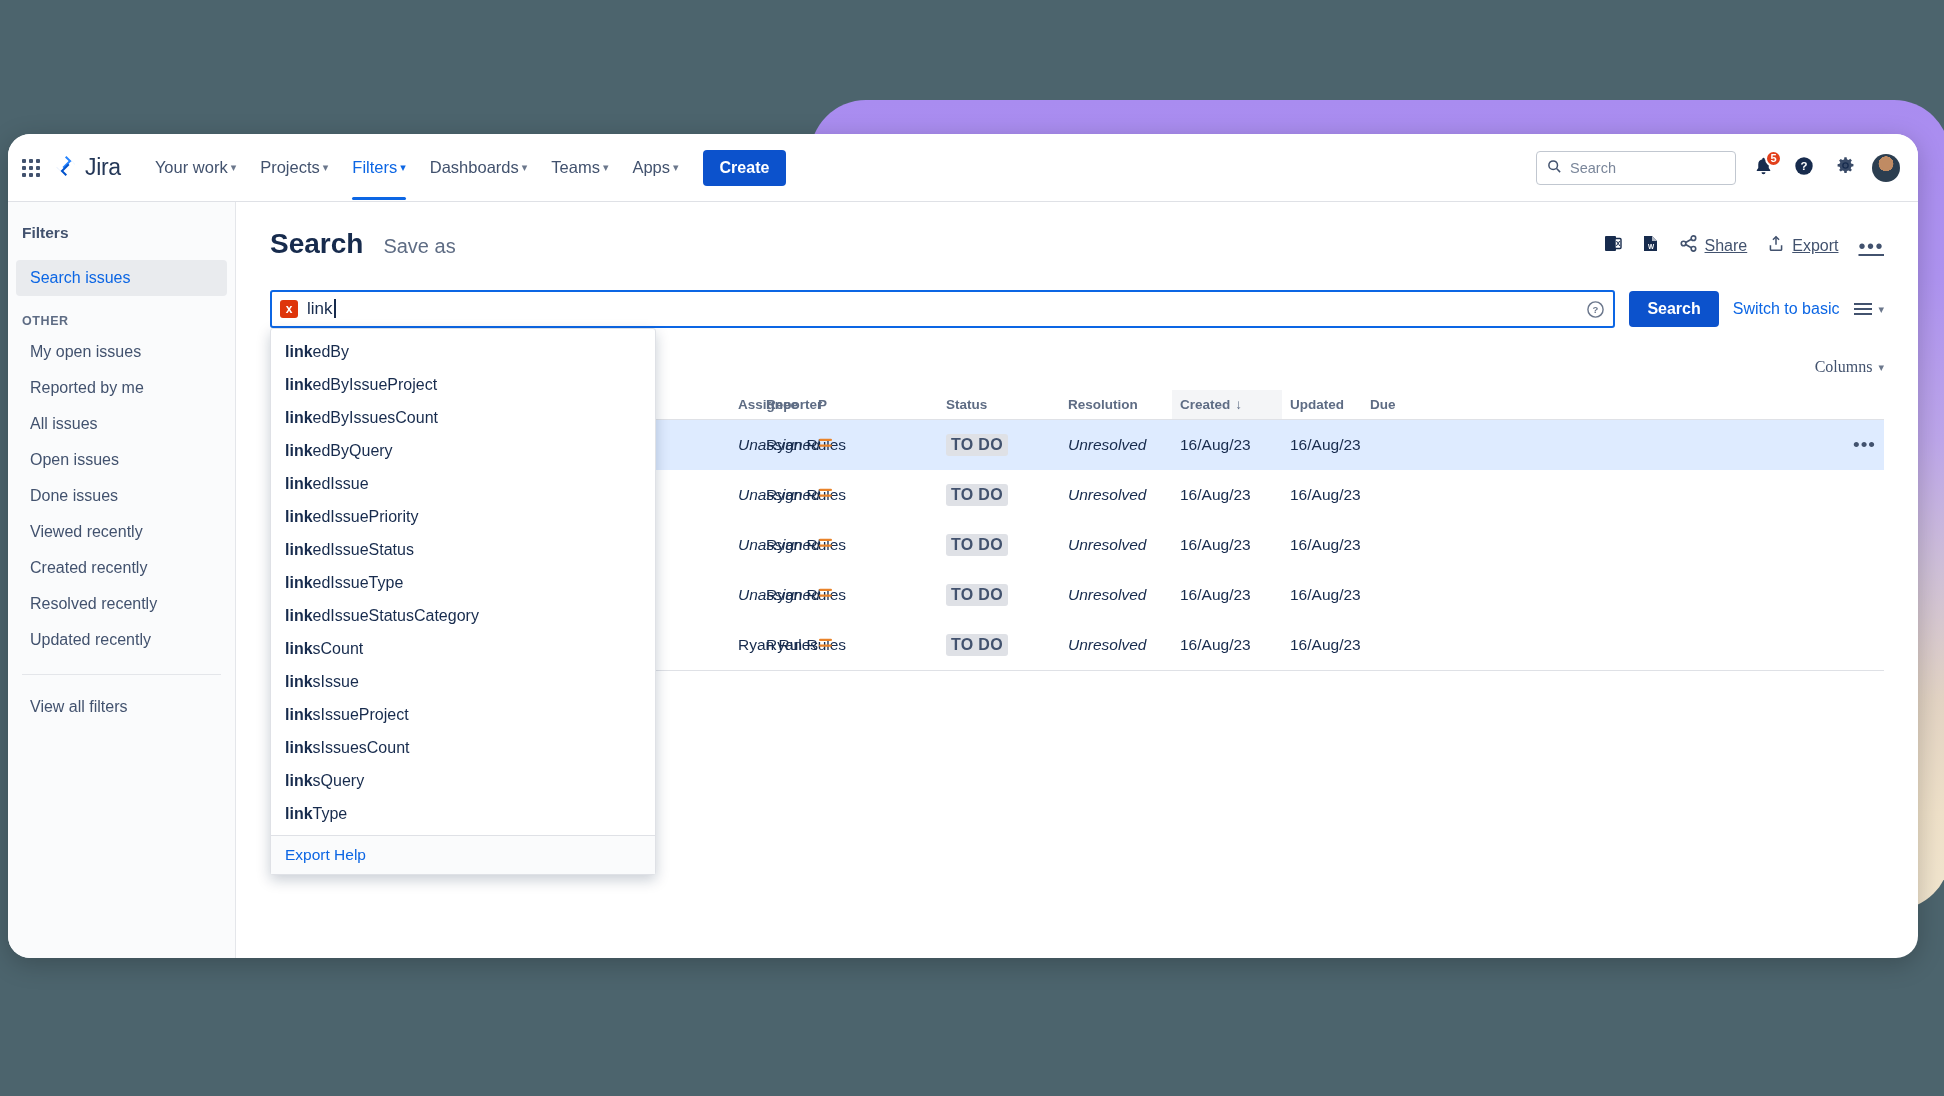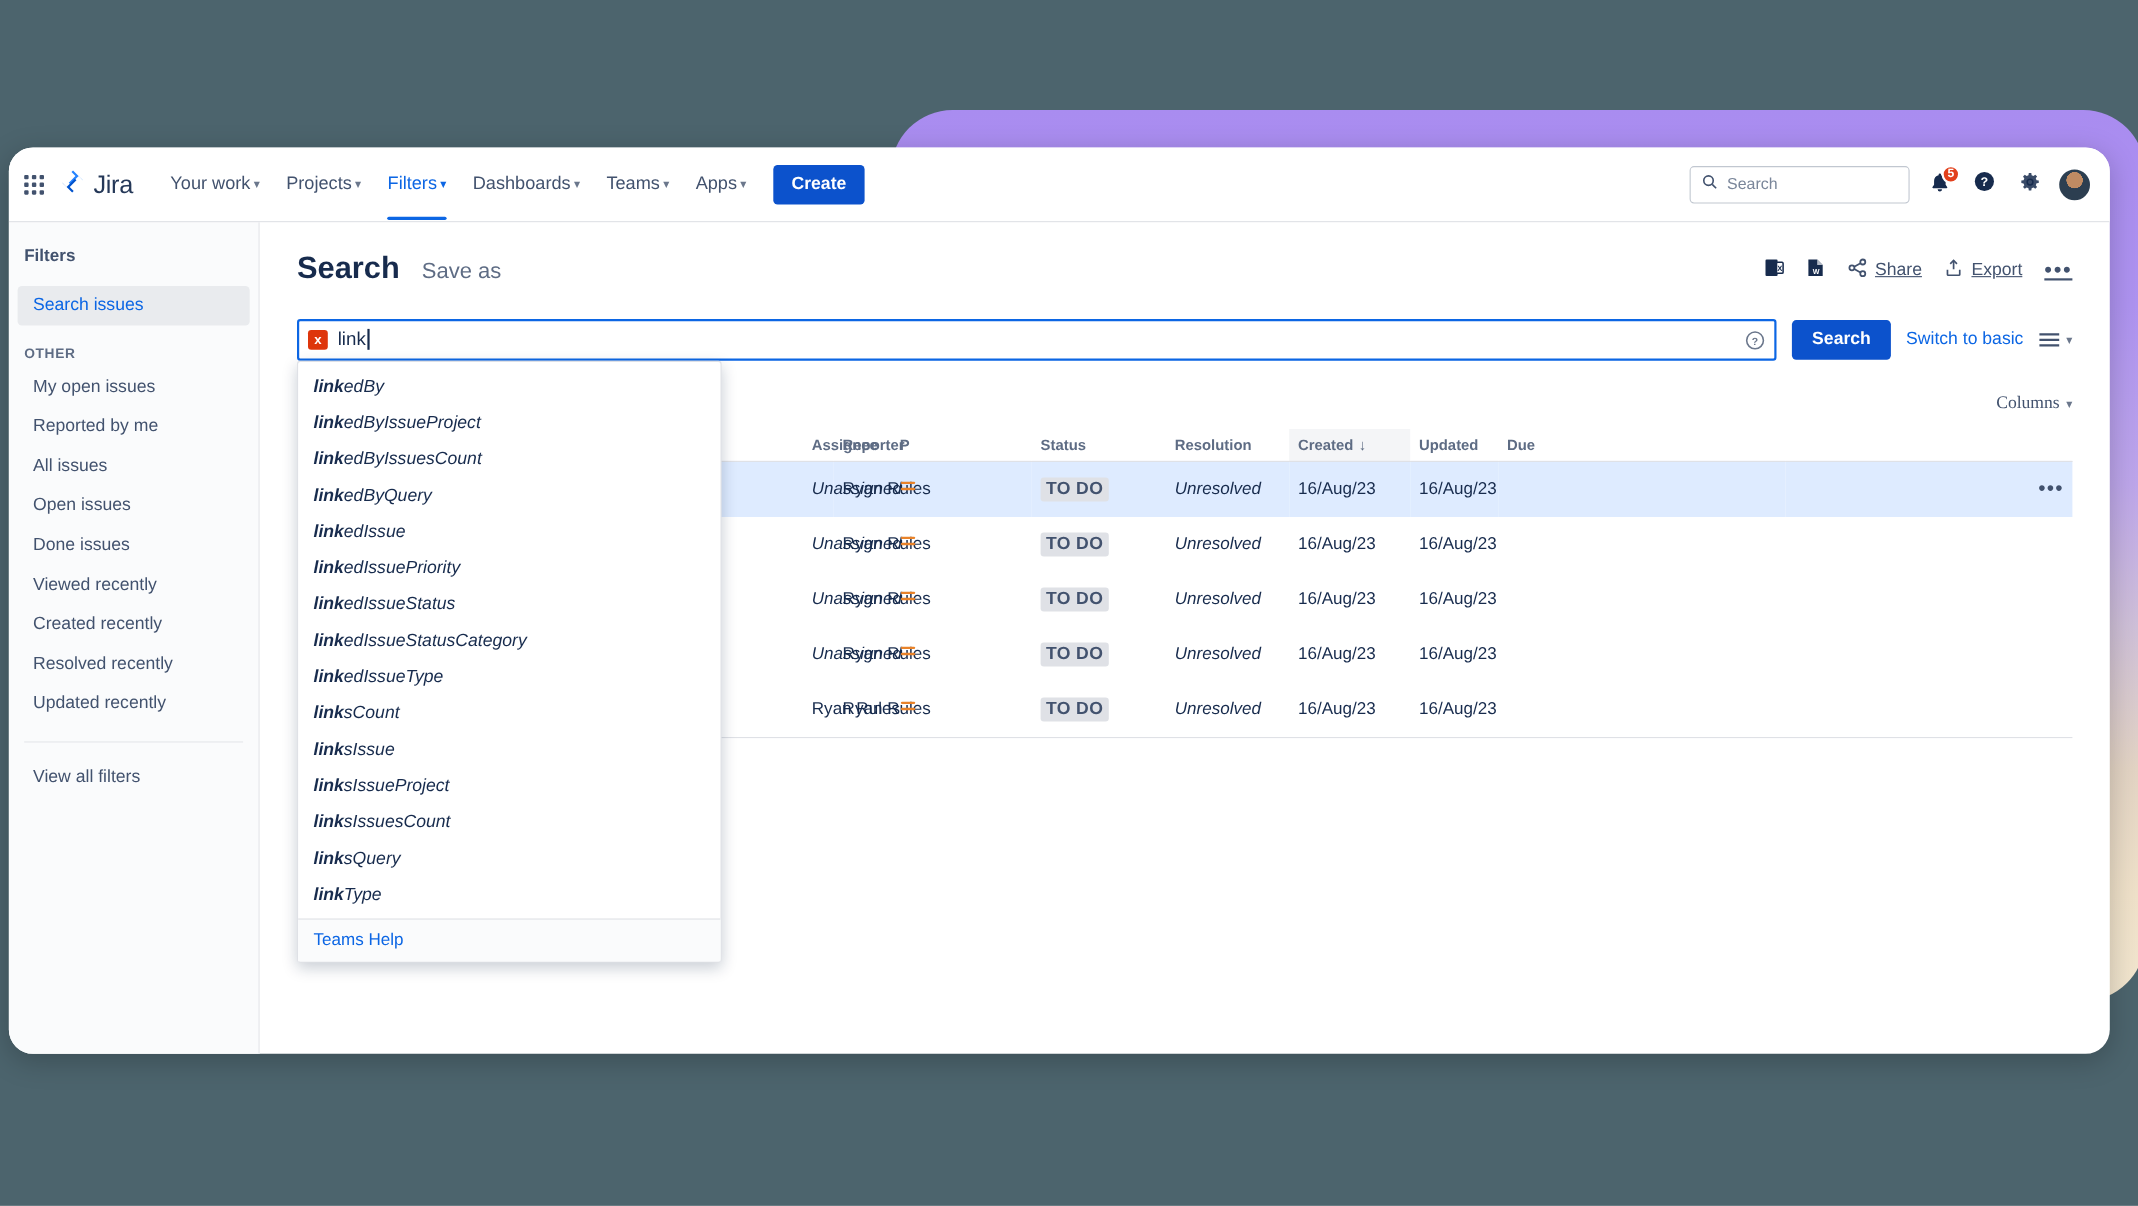--- a/index.html
+++ b/index.html
@@ -139,21 +139,21 @@
   .view-toggle { display: flex; align-items: center; gap: 5px; cursor: pointer; color: #42526e; }
 
   
   .dropdown {
     position: absolute; left: 34px; top: 126px; width: 386px;
     background: #fff; border: 1px solid #dfe1e6; border-radius: 3px;
     box-shadow: 0 5px 14px rgba(9,30,66,.22); z-index: 25;
     padding: 6px 0 0 0;
   }
   .dd-item {
-    font-size: 16px; color: #172b4d; padding: 7.5px 14px; cursor: pointer; white-space: nowrap; font-style: italic;
+    font-size: 16px; color: #172b4d; padding: 7.5px 14px; cursor: pointer; white-space: nowrap;
   }
   .dd-item b { font-weight: 700; }
   .dd-foot {
     border-top: 1px solid #dfe1e6; margin-top: 5px; padding: 10px 14px;
     background: #fafbfc;
   }
   .dd-foot span { font-size: 15.5px; color: #0c66e4; cursor: pointer; }
 
   
   .cols-row { display: flex; margin-top: 30px; font-family: Liberation Serif, serif; }
@@ -511,30 +511,30 @@
 
         <div class="dropdown">
           <div id="dd-list">
               <div class="dd-item"><b>link</b><span>edBy</span></div>
               <div class="dd-item"><b>link</b><span>edByIssueProject</span></div>
               <div class="dd-item"><b>link</b><span>edByIssuesCount</span></div>
               <div class="dd-item"><b>link</b><span>edByQuery</span></div>
               <div class="dd-item"><b>link</b><span>edIssue</span></div>
               <div class="dd-item"><b>link</b><span>edIssuePriority</span></div>
               <div class="dd-item"><b>link</b><span>edIssueStatus</span></div>
+              <div class="dd-item"><b>link</b><span>edIssueType</span></div>
               <div class="dd-item"><b>link</b><span>edIssueStatusCategory</span></div>
-              <div class="dd-item"><b>link</b><span>edIssueType</span></div>
               <div class="dd-item"><b>link</b><span>sCount</span></div>
               <div class="dd-item"><b>link</b><span>sIssue</span></div>
               <div class="dd-item"><b>link</b><span>sIssueProject</span></div>
               <div class="dd-item"><b>link</b><span>sIssuesCount</span></div>
               <div class="dd-item"><b>link</b><span>sQuery</span></div>
               <div class="dd-item"><b>link</b><span>Type</span></div>
             </div>
           <div class="dd-foot">
-            <span>Teams Help</span>
+            <span>Export Help</span>
           </div>
         </div>
 
       </div>
     </div>
   </div>
 </div>
 
 </body></html>

